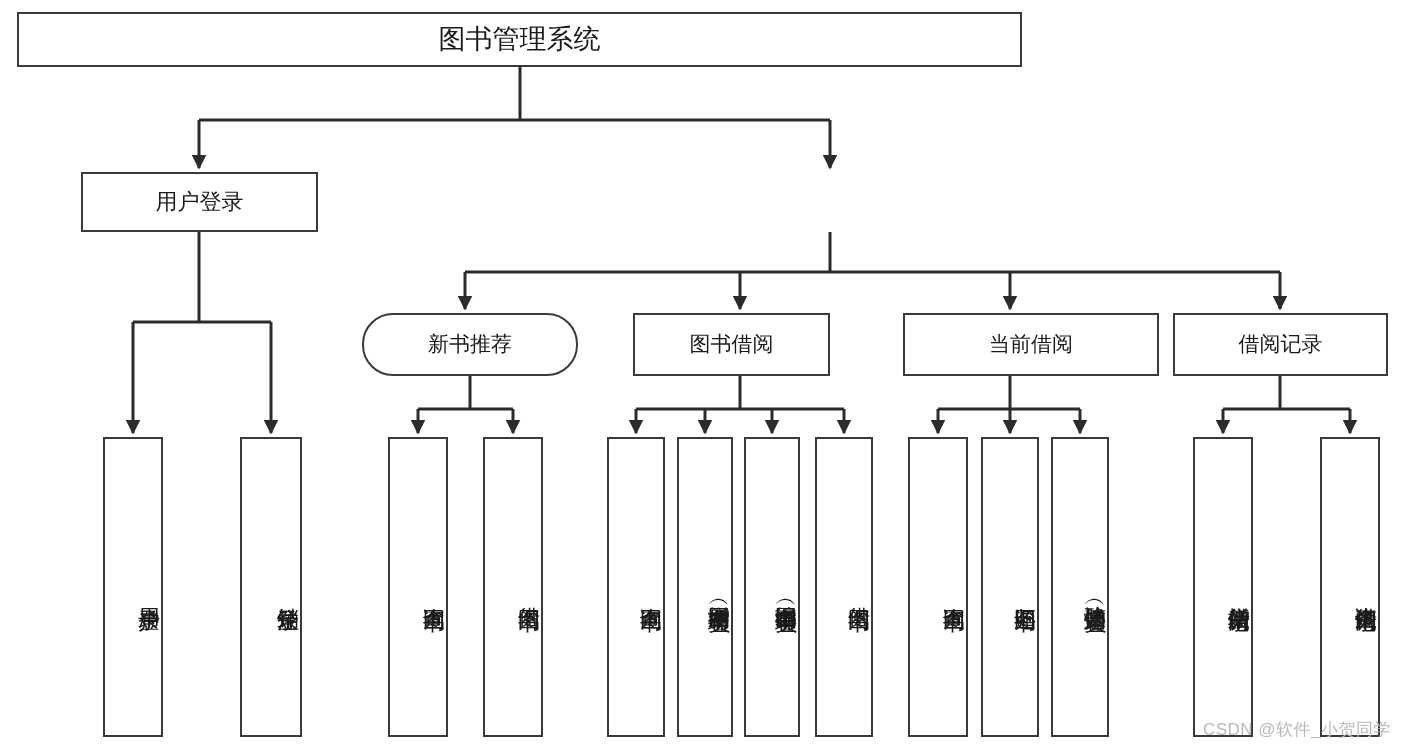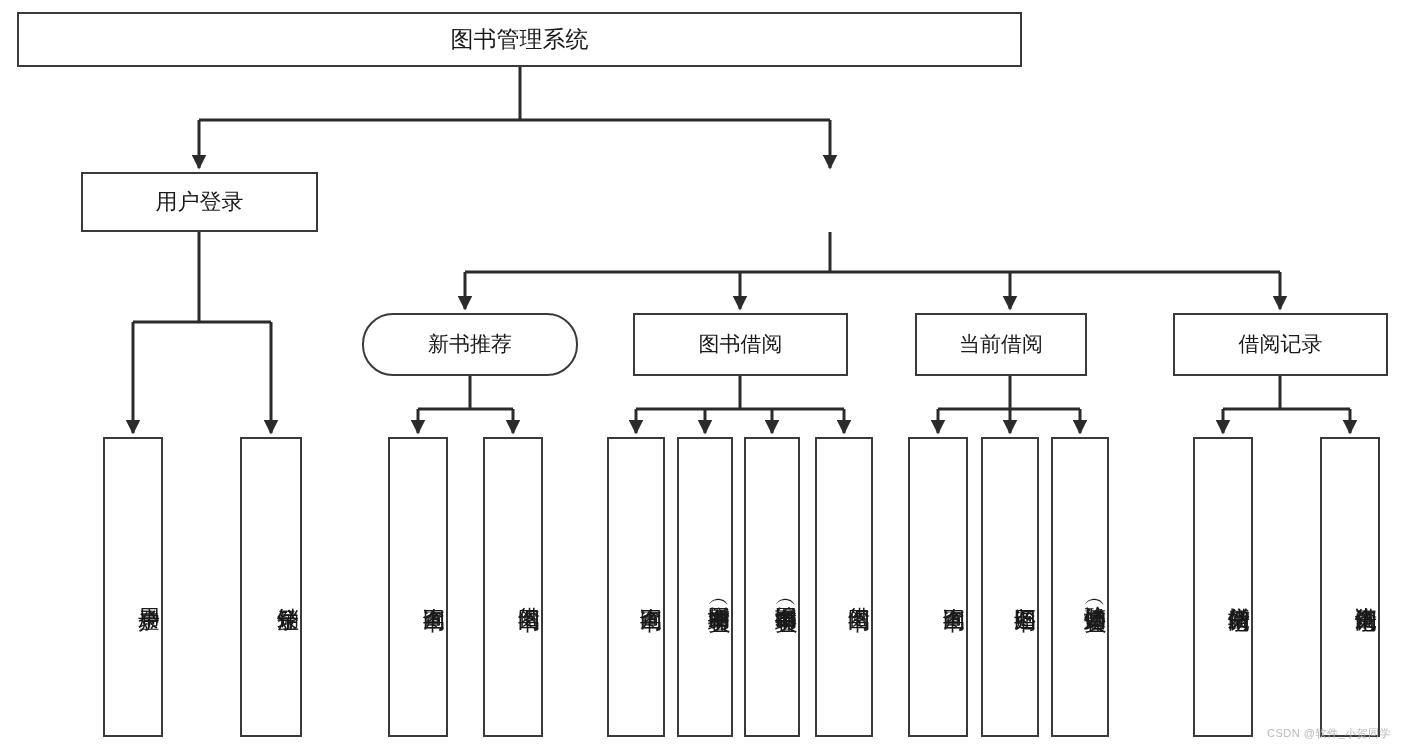--- a/index.html
+++ b/index.html
@@ -19,21 +19,21 @@
     box-sizing:border-box;
     background:#ffffff;
     border:2px solid #3a3a3a;
     display:flex;
     align-items:center;
     justify-content:center;
     color:#1a1a1a;
     line-height:1.05;
     text-align:center;
   }
-  .node.root{font-size:23px;}
+  .node.root{font-size:27px;}
   .node.lvl1{font-size:22px;}
   .node.lvl2{font-size:21px;}
   .node.leaf{
     font-size:22px;
     writing-mode:vertical-rl;
     text-orientation:upright;
     letter-spacing:1px;
     align-items:flex-start;
     justify-content:center;
     padding-top:10px;
@@ -45,21 +45,21 @@
     display:block;
   }
   svg#edges{
     position:absolute;left:0;top:0;
     width:1405px;height:747px;
     pointer-events:none;
   }
   #watermark{
     position:absolute;
     right:14px;bottom:6px;
-    font-size:11px;
+    font-size:17px;
     color:#b9b9b9;
     white-space:nowrap;
     letter-spacing:0.5px;
   }
 </style>
 </head>
 <body>
 
 <div id="diagram">
 
@@ -114,22 +114,22 @@
       <path d="M 1223 409 L 1223 433" marker-end="url(#arrow)"></path>
       <path d="M 1350 409 L 1350 433" marker-end="url(#arrow)"></path>
     </g>
   </svg>
 
   <div class="node root" style="left:17px;top:12px;width:1005px;height:55px;">图书管理系统</div>
 
   <div class="node lvl1" style="left:81px;top:172px;width:237px;height:60px;">用户登录</div>
 
   <div class="node lvl2" style="left:362px;top:313px;width:216px;height:63px;border-radius:31px;">新书推荐</div>
-  <div class="node lvl2" style="left:633px;top:313px;width:215px;height:63px;">图书借阅</div>
-  <div class="node lvl2" style="left:903px;top:313px;width:172px;height:63px;margin-left:12px;">当前借阅</div>
+  <div class="node lvl2" style="left:633px;top:313px;width:197px;height:63px;">图书借阅</div>
+  <div class="node lvl2" style="left:903px;top:313px;width:256px;height:63px;">当前借阅</div>
   <div class="node lvl2" style="left:1173px;top:313px;width:215px;height:63px;">借阅记录</div>
 
   <div class="node leaf" style="left:103px;top:437px;width:60px;height:300px;">
     <span class="vtext">用户登录</span>
   </div>
   <div class="node leaf" style="left:240px;top:437px;width:62px;height:300px;">
     <span class="vtext">注销登录</span>
   </div>
 
   <div class="node leaf" style="left:388px;top:437px;width:60px;height:300px;">

